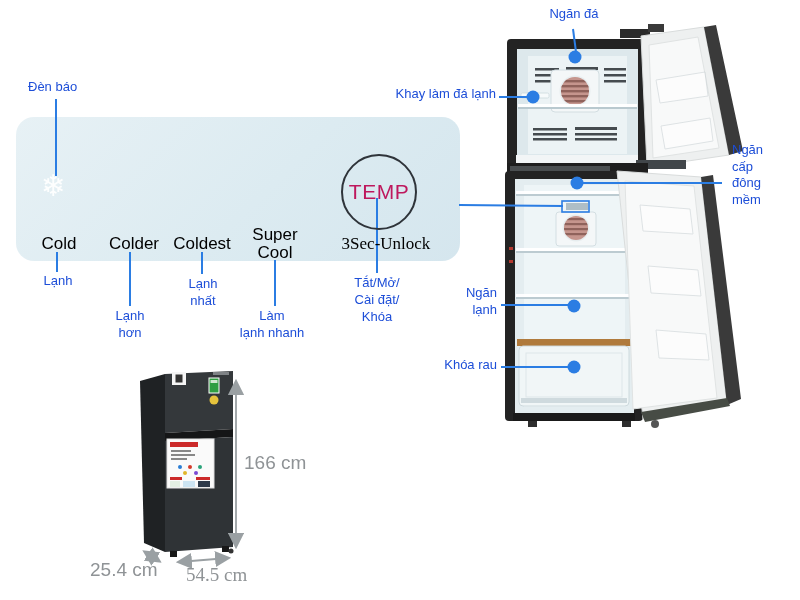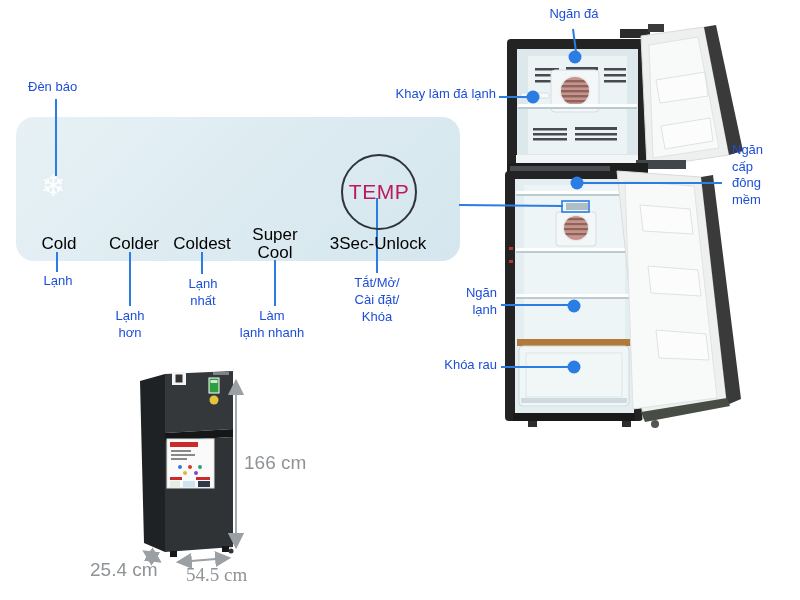--- a/index.html
+++ b/index.html
@@ -227,21 +227,21 @@
 <div class="abs snow" style="left:41px;top:168px;">❄</div>
 
 <div class="abs panel-text cc" style="left:59px;top:235px;">Cold</div>
 <div class="abs panel-text cc" style="left:134px;top:235px;">Colder</div>
 <div class="abs panel-text cc" style="left:202px;top:235px;">Coldest</div>
 <div class="abs panel-text cc pre" style="left:275px;top:226px;">Super
 Cool</div>
 <div class="abs temp-circle">
   <span>TEMP</span>
 </div>
-<div class="abs panel-text cc" style="left:378px;top:235px;">3Sec-Unlock</div>
+<div class="abs panel-text cc" style="left:386px;top:235px;font-family:Liberation Serif, serif;">3Sec-Unlock</div>
 
 <div class="abs lbl cc" style="left:58px;top:273px;">Lạnh</div>
 <div class="abs lbl cc pre" style="left:130px;top:308px;">Lạnh
 hơn</div>
 <div class="abs lbl cc pre" style="left:203px;top:276px;">Lạnh
 nhất</div>
 <div class="abs lbl cc pre" style="left:272px;top:308px;">Làm
 lạnh nhanh</div>
 <div class="abs lbl cc pre" style="left:377px;top:275px;">Tắt/Mở/
 Cài đặt/

